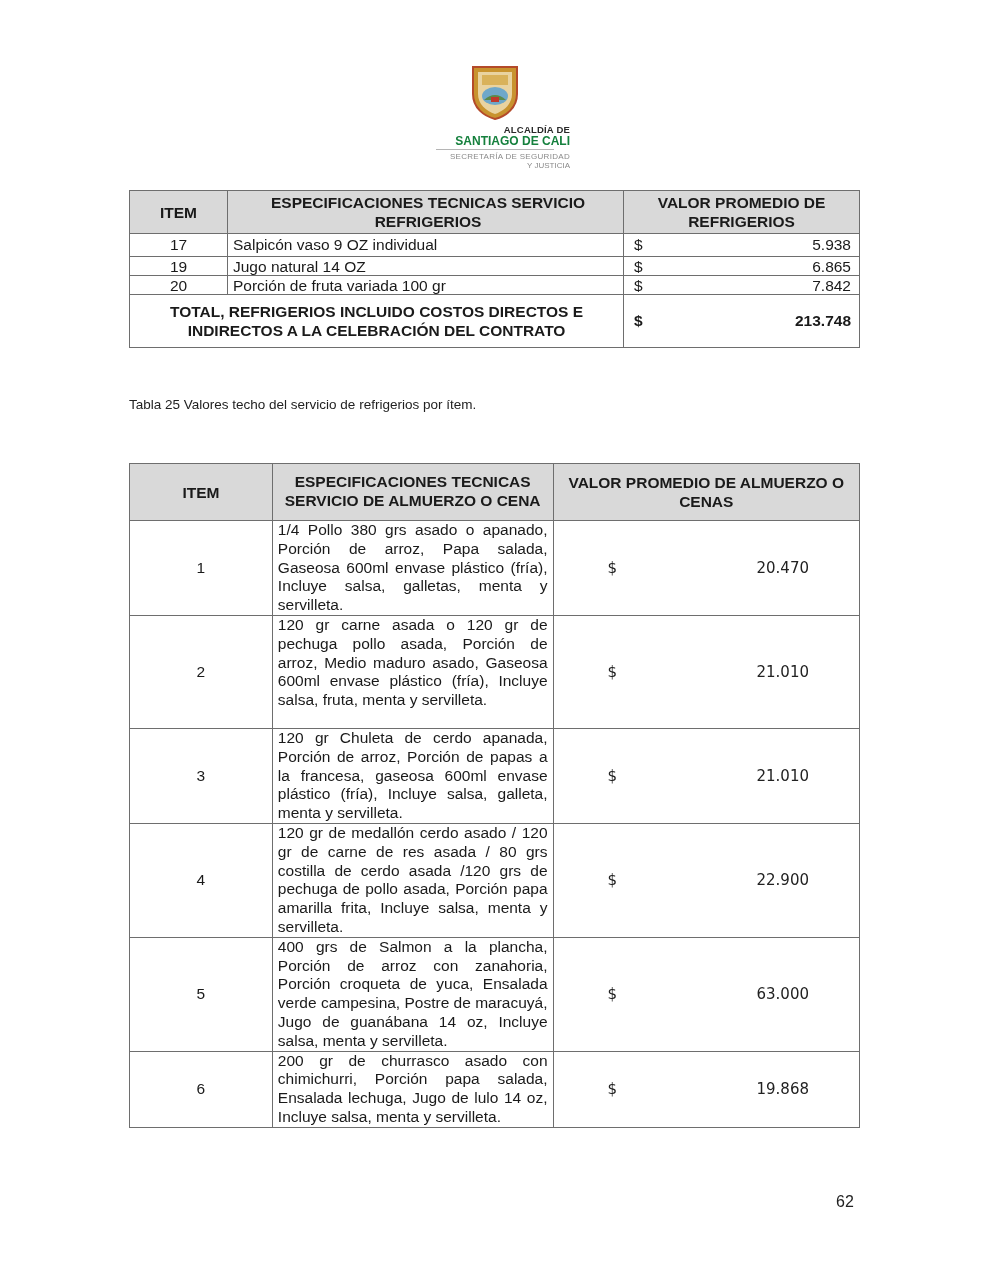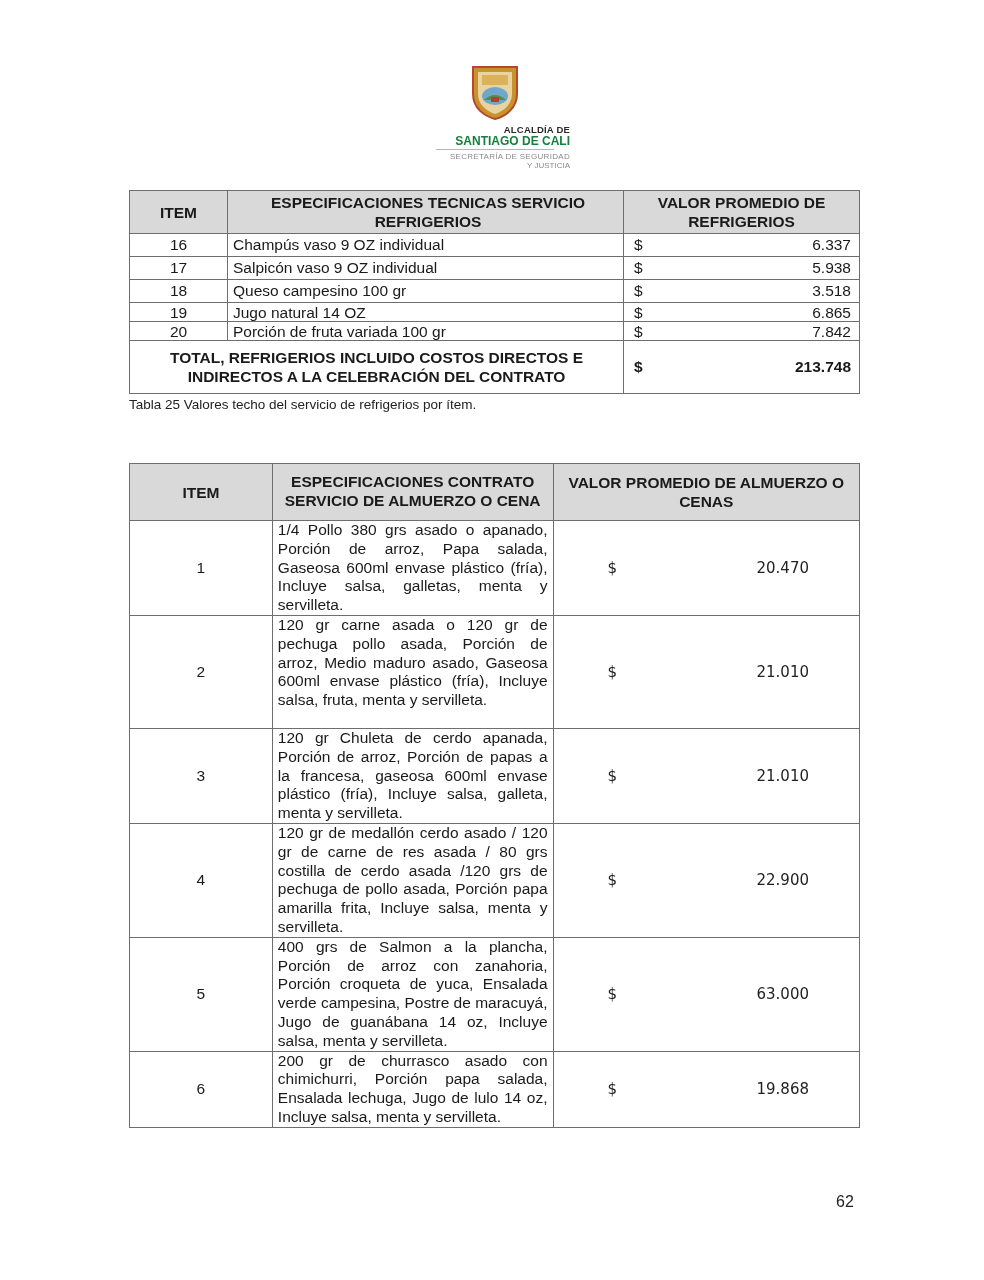--- a/index.html
+++ b/index.html
@@ -59,46 +59,26 @@
 </div>
 
 <table id="t1">
   <tbody>
       <tr>
     <th class="c-item" style="height:42px">ITEM</th>
     <th class="c-desc">ESPECIFICACIONES TECNICAS SERVICIO REFRIGERIOS</th>
     <th class="c-val">VALOR PROMEDIO DE REFRIGERIOS</th>
   </tr>
   <tr>
-    <td class="c-item">16</td>
-    <td class="c-desc">Champús vaso 9 OZ individual</td>
-    <td class="c-val">
-          <div class="val-wrap">
-            <span>$</span>
-            <span>6.337</span>
-          </div>
-        </td>
-  </tr>
-  <tr>
     <td class="c-item">17</td>
     <td class="c-desc">Salpicón vaso 9 OZ individual</td>
     <td class="c-val">
           <div class="val-wrap">
             <span>$</span>
             <span>5.938</span>
-          </div>
-        </td>
-  </tr>
-  <tr>
-    <td class="c-item">18</td>
-    <td class="c-desc">Queso campesino 100 gr</td>
-    <td class="c-val">
-          <div class="val-wrap">
-            <span>$</span>
-            <span>3.518</span>
           </div>
         </td>
   </tr>
   <tr>
     <td class="c-item" style="height:18px;line-height:17px">19</td>
     <td class="c-desc" style="height:18px;line-height:17px">Jugo natural 14 OZ</td>
     <td class="c-val" style="height:18px;line-height:17px">
           <div class="val-wrap">
             <span>$</span>
             <span>6.865</span>
@@ -126,21 +106,21 @@
   </tr>
 </tbody>
   </table>
 
 <div class="caption">Tabla 25 Valores techo del servicio de refrigerios por ítem.</div>
 
 <table id="t2">
   <tbody>
       <tr>
     <th class="c-item">ITEM</th>
-    <th class="c-desc" style="text-align:center;vertical-align:middle">ESPECIFICACIONES CONTRATO SERVICIO DE ALMUERZO O CENA</th>
+    <th class="c-desc" style="text-align:center;vertical-align:middle">ESPECIFICACIONES TECNICAS SERVICIO DE ALMUERZO O CENA</th>
     <th class="c-val" style="font-family:'Liberation Sans',sans-serif;font-size:15.5px;color:#1a1a1a">VALOR PROMEDIO DE ALMUERZO O CENAS</th>
   </tr>
   <tr style="height:94px">
     <td class="c-item">1</td>
     <td class="c-desc">1/4 Pollo 380 grs asado o apanado, Porción de arroz, Papa salada, Gaseosa 600ml envase plástico (fría), Incluye salsa, galletas, menta y servilleta.</td>
     <td class="c-val">
           <div class="val2">
             <span>$</span>
             <span class="num">20.470</span>
           </div>

